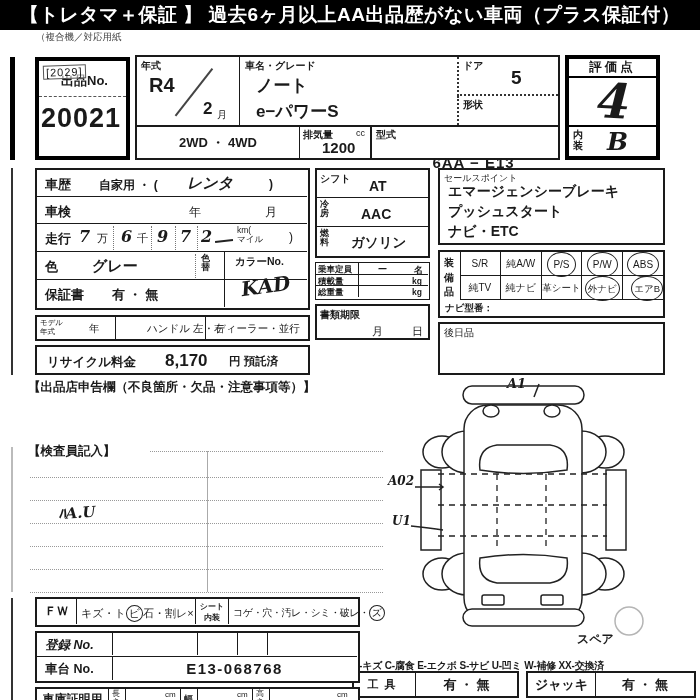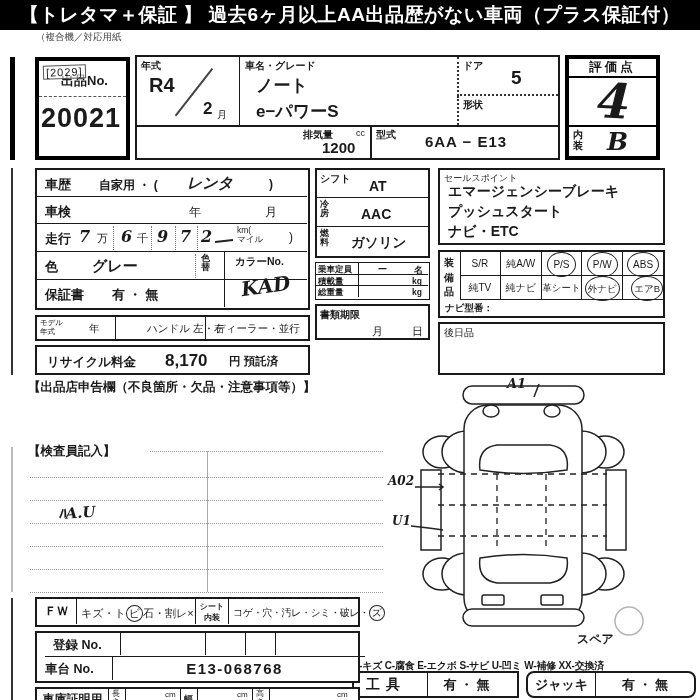--- a/index.html
+++ b/index.html
@@ -55,28 +55,29 @@
 
     <div class="abs" style="left:320px;top:0;width:101px;height:39px;border-left:2px dotted #333;border-bottom:2px dotted #333;">
       <div class="abs lbl b" style="left:4px;top:2px;">ドア</div>
       <div class="abs b" style="left:52px;top:10px;font-size:19px;">5</div>
     </div>
     <div class="abs" style="left:320px;top:39px;width:101px;height:29px;border-left:2px dotted #333;">
       <div class="abs lbl b" style="left:4px;top:2px;">形状</div>
     </div>
 
     <div class="abs" style="left:0;top:68px;width:421px;height:33px;border-top:2px solid #1a1a1a;">
+      <div class="abs b" style="left:0;top:0;width:163px;height:31px;border-right:1.5px solid #1a1a1a;text-align:center;line-height:31px;font-size:13px;">2WD ・ 4WD</div>
       <div class="abs" style="left:163px;top:0;width:70px;height:31px;">
         <div class="abs lbl b" style="left:3px;top:1px;">排気量</div>
         <div class="abs b" style="left:22px;top:12px;font-size:15px;">1200</div>
         <div class="abs" style="left:56px;top:1px;font-size:9px;">cc</div>
       </div>
       <div class="abs" style="left:233px;top:0;width:188px;height:31px;border-left:2px solid #1a1a1a;">
         <div class="abs lbl b" style="left:4px;top:1px;">型式</div>
-        <div class="abs b" style="left:0;top:6px;width:188px;text-align:center;font-size:15px;letter-spacing:1px;">6AA − E13</div>
+        <div class="abs b" style="left:0;top:27px;width:203px;text-align:center;font-size:15px;letter-spacing:1px;">6AA − E13</div>
       </div>
     </div>
   </div>
 
   <div class="abs bx3" style="left:565px;top:55px;width:95px;height:105px;border-width:4px;">
     <div class="abs b" style="left:0;top:0;width:87px;height:19px;border-bottom:2px solid #000;text-align:center;font-size:12.5px;letter-spacing:3px;">評価点</div>
     <div class="abs hw" style="left:28px;top:14px;font-size:48px;transform:rotate(3deg);">4</div>
     <div class="abs" style="left:0;top:66px;width:87px;height:31px;border-top:2px solid #000;">
       <div class="abs lbl b vcol" style="left:4px;top:3px;">内装</div>
       <div class="abs hw" style="left:38px;top:0px;font-size:25px;">B</div>
@@ -276,44 +277,44 @@
     </svg>
     <div class="abs hw" style="left:122px;top:-2px;font-size:13px;">A1</div>
     <div class="abs hw" style="left:3px;top:96px;font-size:12px;">A02</div>
     <div class="abs hw" style="left:7px;top:136px;font-size:12px;">U1</div>
     <div class="abs b" style="left:192px;top:253px;font-size:12px;">スペア</div>
   </div>
 
   <div class="abs b" style="left:352px;top:659px;font-size:10px;letter-spacing:-0.2px;">A-キズ C-腐食 E-エクボ S-サビ U-凹ミ W-補修 XX-交換済</div>
 
   <div class="abs bx" style="left:352px;top:671px;width:167px;height:27px;">
-    <div class="abs b" style="left:12px;top:0;width:62px;height:23px;border-right:1.5px solid #1a1a1a;line-height:23px;font-size:14px;letter-spacing:6px;">工具</div>
+    <div class="abs b" style="left:0;top:0;width:62px;height:23px;border-right:1.5px solid #1a1a1a;text-align:center;line-height:23px;font-size:11px;letter-spacing:6px;">工具</div>
     <div class="abs b" style="left:62px;top:0;width:101px;text-align:center;line-height:23px;font-size:13px;">有 ・ 無</div>
   </div>
-  <div class="abs bx" style="left:526px;top:671px;width:170px;height:27px;border-radius:8px;">
+  <div class="abs bx" style="left:526px;top:671px;width:170px;height:27px;">
     <div class="abs b" style="left:0;top:0;width:68px;height:23px;border-right:1.5px solid #1a1a1a;text-align:center;line-height:23px;font-size:13px;">ジャッキ</div>
     <div class="abs b" style="left:68px;top:0;width:98px;text-align:center;line-height:23px;font-size:13px;">有 ・ 無</div>
   </div>
 
   <div class="abs bx" style="left:35px;top:597px;width:325px;height:30px;border-width:2.5px;">
     <div class="abs b" style="left:0;top:0;width:40px;height:25px;border-right:1.5px solid #1a1a1a;text-align:center;line-height:25px;font-size:12px;">ＦＷ</div>
     <div class="abs" style="left:44px;top:6px;font-size:11px;white-space:nowrap;">
       <span>キズ・ト</span><span class="circ" style="padding:0 2px;">ビ</span><span>石・割レ×</span>
     </div>
     <div class="abs" style="left:158px;top:0;width:34px;height:25px;border-left:1.5px solid #1a1a1a;border-right:1.5px solid #1a1a1a;font-size:8px;line-height:1.4;text-align:center;padding-top:2px;font-weight:bold;">
       <div>シート</div>
         <div>内装</div>
     </div>
     <div class="abs" style="left:196px;top:6px;font-size:10px;letter-spacing:-0.4px;white-space:nowrap;">
       <span>コゲ・穴・汚レ・シミ・破レ・</span><span class="circ" style="padding:0 2px;">ズ</span>
     </div>
   </div>
 
   <div class="abs bx" style="left:35px;top:631px;width:325px;height:52px;border-width:2.5px;">
-    <div class="abs" style="left:8px;top:0;width:320px;height:24px;border-bottom:1.5px solid #1a1a1a;">
+    <div class="abs" style="left:0;top:0;width:320px;height:24px;border-bottom:1.5px solid #1a1a1a;font-style:italic;">
       <span class="abs b" style="left:8px;top:4px;font-size:12.5px;">登録 No.</span>
       <div class="abs" style="left:75px;top:0;width:0;height:22px;border-left:1.5px solid #1a1a1a;"></div>
       <div class="abs" style="left:160px;top:0;width:0;height:22px;border-left:1px solid #1a1a1a;"></div>
       <div class="abs" style="left:200px;top:0;width:0;height:22px;border-left:1px solid #1a1a1a;"></div>
       <div class="abs" style="left:230px;top:0;width:0;height:22px;border-left:1px solid #1a1a1a;"></div>
     </div>
     <div class="abs" style="left:0;top:24px;width:320px;height:23px;">
       <span class="abs b" style="left:8px;top:4px;font-size:12.5px;">車台 No.</span>
       <div class="abs" style="left:75px;top:0;width:0;height:23px;border-left:1.5px solid #1a1a1a;"></div>
       <div class="abs b" style="left:75px;top:3px;width:245px;text-align:center;font-size:15px;letter-spacing:1.5px;">E13-068768</div>

